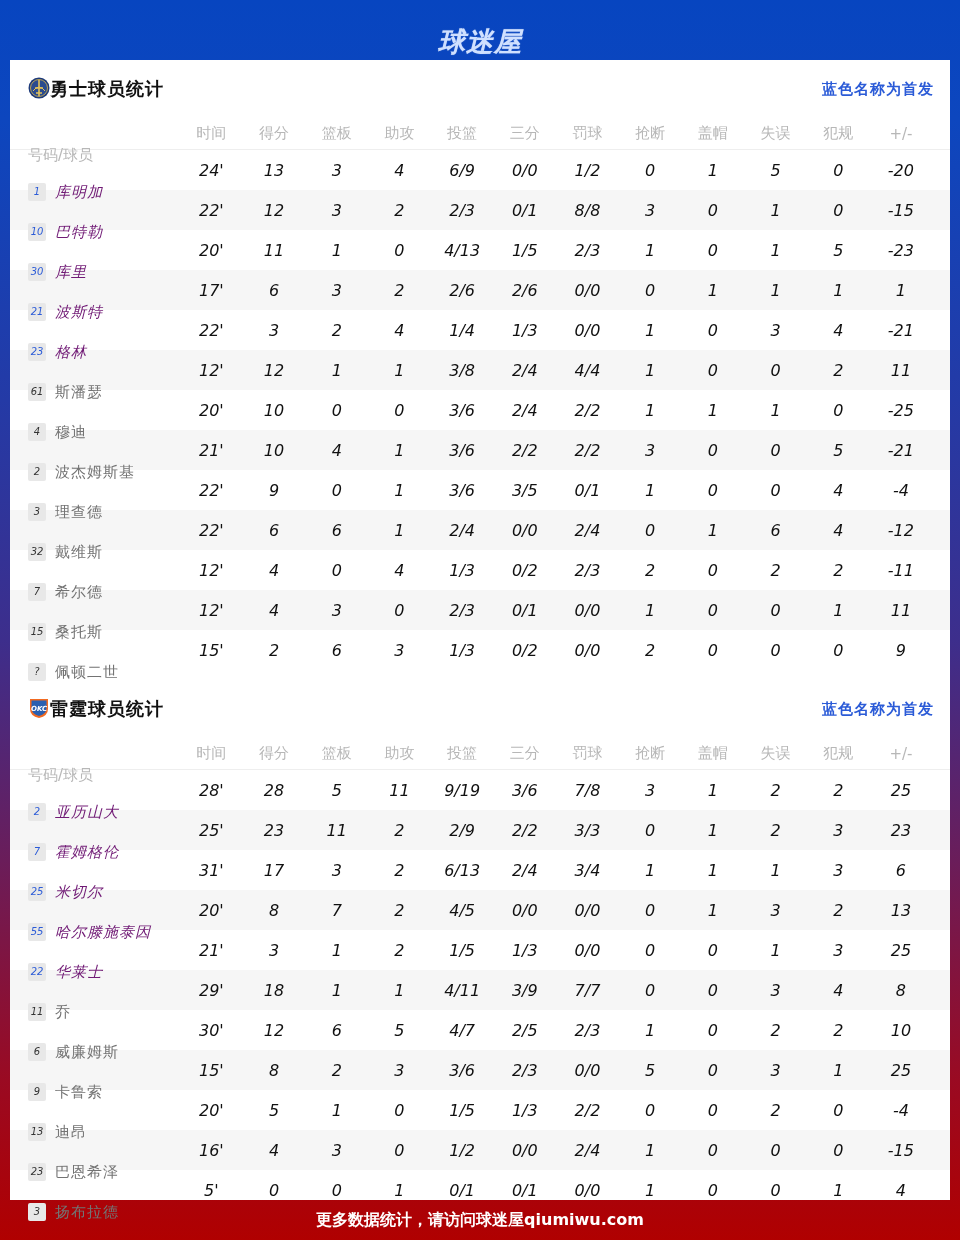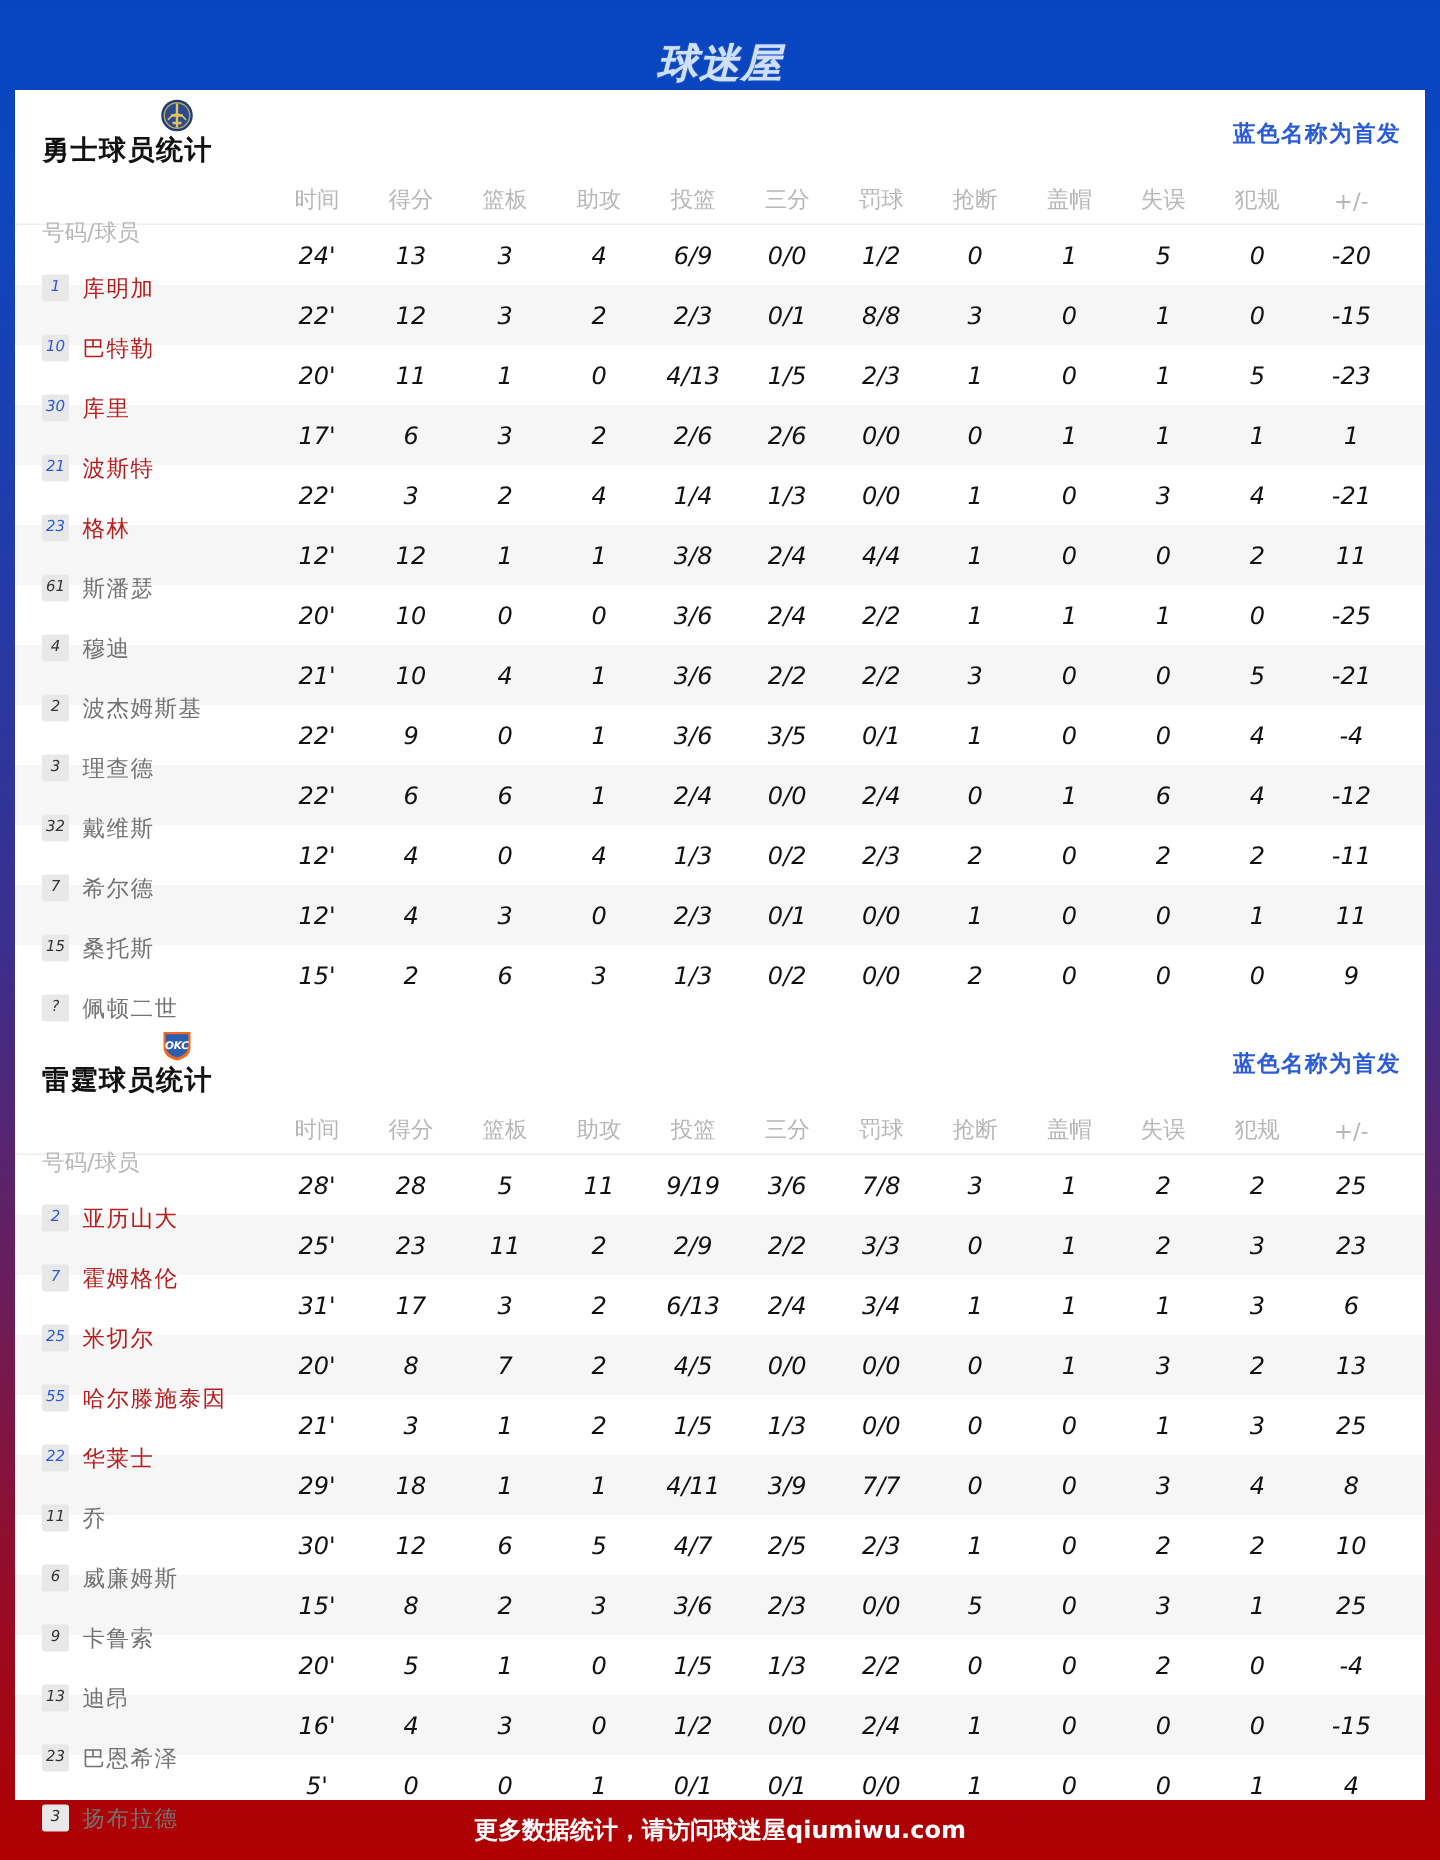--- a/index.html
+++ b/index.html
@@ -19,43 +19,43 @@
     text-shadow: 0 0 1px rgba(255,255,255,0.5);
   }
   .card {
     position: absolute; left: 10px; top: 60px; width: 940px; height: 1140px;
     background: #ffffff;
   }
   .section-head {
     height: 58px; display: flex; align-items: center; justify-content: space-between;
     padding: 0 16px 0 18px;
   }
-  .team-title { display: flex; align-items: flex-end; flex-direction: column; }
-  .team-logo { width: 22px; height: 22px; margin-right: 13px; display: inline-block; }
+  .team-title { display: flex; align-items: flex-start; }
+  .team-logo { width: 22px; height: 22px; margin-right: 0; display: inline-block; }
   .team-name { font-size: 18px; font-weight: bold; color: #111; letter-spacing: 1px; }
   .starter-note { font-size: 15px; color: #2b5bd7; font-weight: bold; letter-spacing: 1px; }
   .col-head {
     height: 32px; display: flex; align-items: center;
     border-bottom: 1px solid #eeeeee;
     color: #b7b7b7; font-size: 15px;
   }
   .row { height: 40px; display: flex; align-items: center; font-size: 16px; color: #111; }
   .row.alt { background: #f6f6f6; }
   .c-player { width: 170px; padding-left: 18px; display: flex; align-items: center; margin-top: 44px; }
   .col-head .c-player { padding-left: 18px; }
   .c { width: 62.7px; text-align: center; font-style: italic; font-family: "DejaVu Sans", sans-serif; font-size: 16px; }
   .col-head .c { font-style: normal; font-size: 15px; color: #b7b7b7; }
   .jersey {
     width: 18px; height: 18px; background: #e8e8e8; border-radius: 2px;
     font-size: 10px; line-height: 18px; text-align: center; color: #333;
     margin-right: 9px; font-style: italic; flex: none;
   }
   .jersey.starter { color: #2b5bd7; }
   .pname { font-size: 15px; color: #737373; letter-spacing: 1px; white-space: nowrap; }
-  .pname.starter { color: #b91c1c; }
+  .pname.starter { color: #701a75; font-style: italic; }
   .gap { height: 10px; }
   .footer {
     position: absolute; left: 0; top: 1200px; width: 960px; height: 40px;
     display: flex; align-items: center; justify-content: center;
     color: #ffffff; font-size: 16px; font-weight: bold;
   }
 </style>
 </head>
 <body>
 

